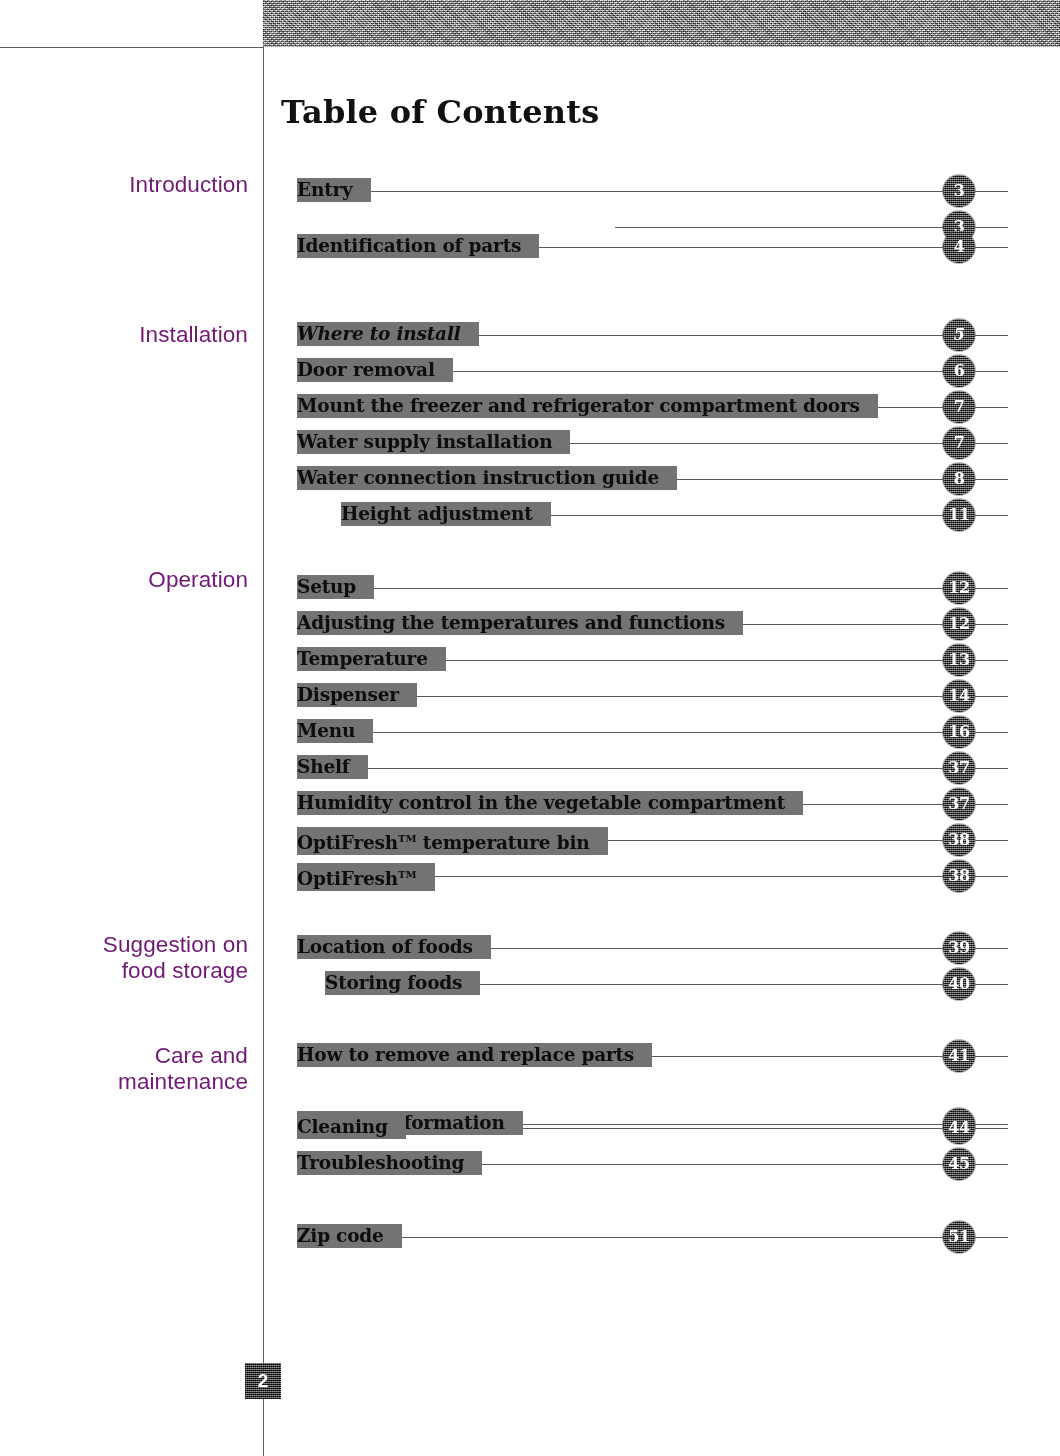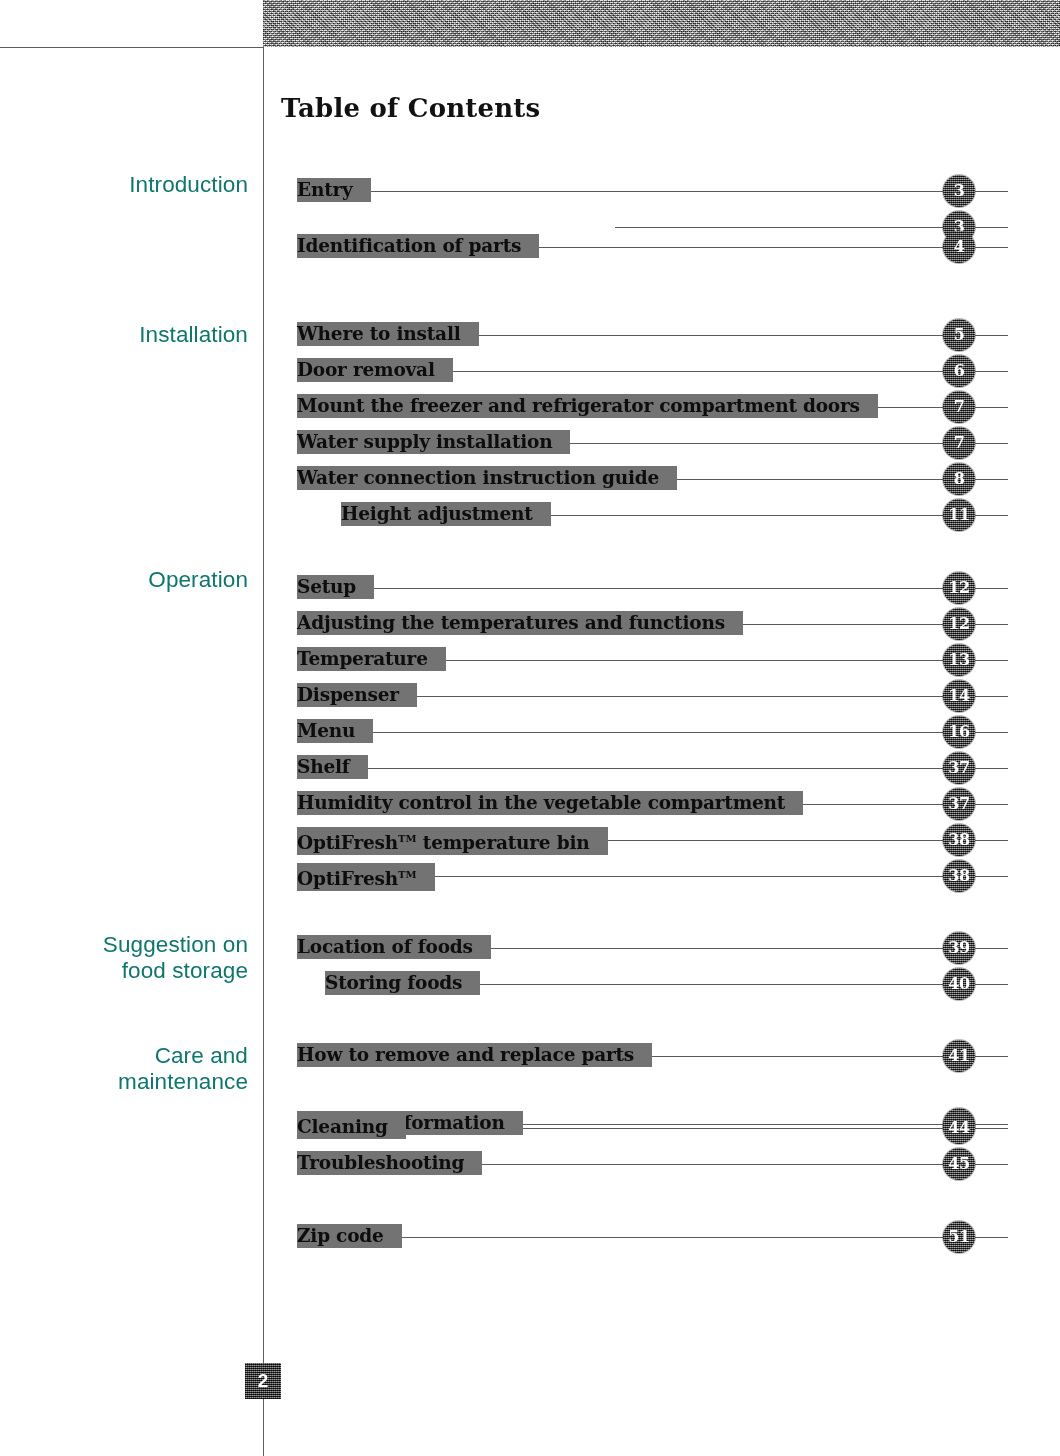--- a/index.html
+++ b/index.html
@@ -61,36 +61,36 @@
     background: #5d5d5d;
   }
 
   
   #title {
     position: absolute;
     left: 281px;
     top: 93px;
     font-family: "DejaVu Serif", serif;
     font-weight: bold;
-    font-size: 26px;
+    font-size: 32px;
     letter-spacing: .2px;
     color: #111;
     white-space: nowrap;
     text-align: center;
   }
 
   
   .section-label {
     position: absolute;
     right: 812px;           
     text-align: right;
     font-family: "Liberation Sans", sans-serif;
     font-size: 22.5px;
     line-height: 26px;
-    color: #0f766e;
+    color: #701a75;
     white-space: pre-line;
     letter-spacing: .1px;
   }
 
   
   .entry {
     position: absolute;
     left: 297px;
     right: 52px;
     height: 26px;
@@ -189,21 +189,21 @@
       <div class="entry" style="top: 214px;">
         <span class="leader" style="width: 393.031px;"></span>
         <span class="pagenum">3</span>
       </div>
       <div class="entry" style="top: 234px;">
         <span class="etext">Identification of parts</span>
         <span class="leader" style="width: 468.797px;"></span>
         <span class="pagenum">4</span>
       </div>
       <div class="section-label" style="top: 322px;">Installation</div>
-      <div class="entry" style="top: 322px;">
+      <div class="entry" style="top: 322px; font-style: italic;">
         <span class="etext">Where to install</span>
         <span class="leader" style="width: 529.438px;"></span>
         <span class="pagenum">5</span>
       </div>
       <div class="entry" style="top: 358px;">
         <span class="etext">Door removal</span>
         <span class="leader" style="width: 555.281px;"></span>
         <span class="pagenum">6</span>
       </div>
       <div class="entry" style="top: 394px;">

